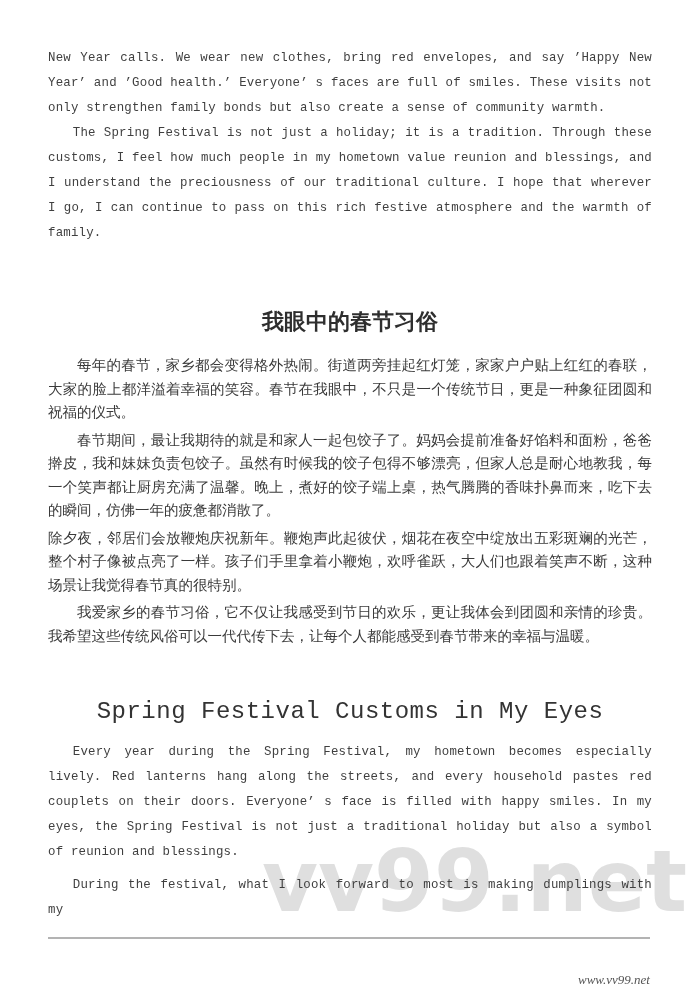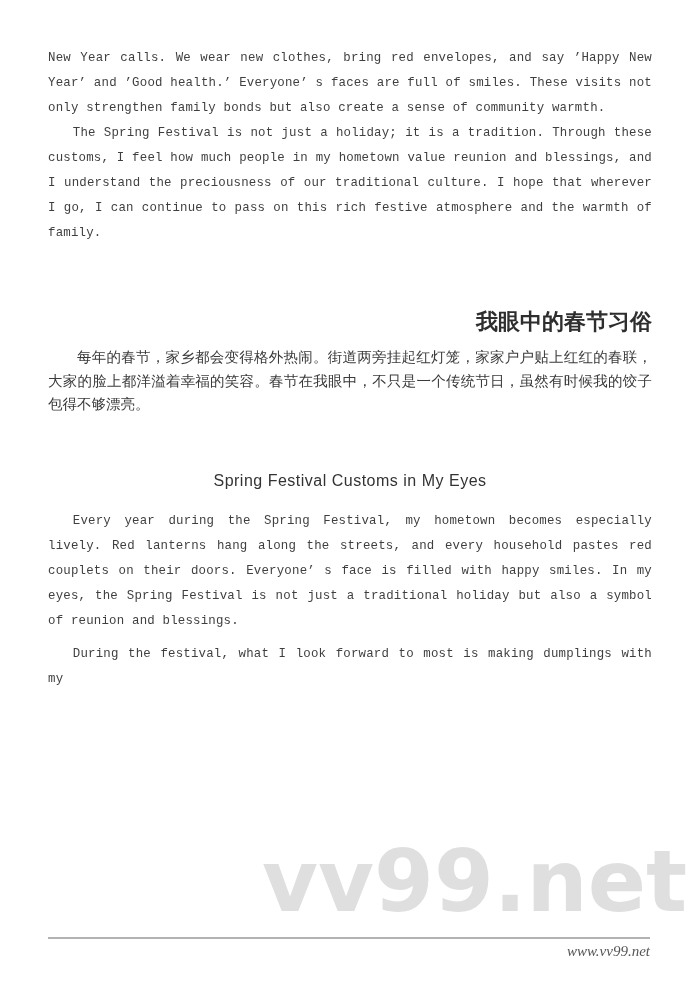--- a/index.html
+++ b/index.html
@@ -33,32 +33,32 @@
   .zh {
     font-family: "DejaVu Sans", sans-serif;
     font-size: 14.5px;
     line-height: 23.5px;
     text-align: justify;
     color: #3a3a3a;
   }
   .indent { text-indent: 2em; }
   .zh + .zh { margin-top: 4px; }
   .zh-title {
-    margin: 61px 0 9px 0;
+    margin: 61px 0 17px 0;
     font-family: "DejaVu Sans", sans-serif;
     font-size: 22px;
     font-weight: bold;
     line-height: 30px;
-    text-align: right;
+    text-align: center;
     color: #2e2e2e;
   }
   .en-title {
     margin: 50px 0 14px 0;
-    font-family: Liberation Sans, sans-serif;
-    font-size: 16px;
+    font-family: Liberation Mono, monospace;
+    font-size: 24px;
     font-weight: normal;
     line-height: 28px;
     text-align: center;
     color: #333333;
     letter-spacing: 0.5px;
   }
   .en-3 { margin-top: 2px; }
   .en-4 { margin-top: 8px; }
   .watermark {
     position: absolute;
@@ -79,44 +79,47 @@
     left: 48px;
     right: 50px;
     top: 937px;
     height: 0;
     border-top: 2px solid #b3b3b3;
     z-index: 2;
   }
   .footer-text {
     position: absolute;
     right: 50px;
-    top: 943px;
+    top: 972px;
     font-family: "Liberation Serif", "DejaVu Serif", serif;
     font-style: italic;
-    font-size: 15px;
+    font-size: 13px;
     color: #555555;
     z-index: 2;
   }
 </style>
 </head>
 <body>
 
 <div class="page">
 
   <p class="en">New Year calls. We wear new clothes, bring red envelopes, and say ’Happy New Year’ and ’Good health.’ Everyone’ s faces are full of smiles. These visits not only strengthen family bonds but also create a sense of community warmth.</p>
 
   <p class="en en-2 indent">The Spring Festival is not just a holiday; it is a tradition. Through these customs, I feel how much people in my hometown value reunion and blessings, and I understand the preciousness of our traditional culture. I hope that wherever I go, I can continue to pass on this rich festive atmosphere and the warmth of family.</p>
 
   <h1 class="zh-title">我眼中的春节习俗</h1>
 
-  <p class="zh indent">每年的春节，家乡都会变得格外热闹。街道两旁挂起红灯笼，家家户户贴上红红的春联，大家的脸上都洋溢着幸福的笑容。春节在我眼中，不只是一个传统节日，虽然有时候我的饺子包得不够漂亮。</p>
+  <p class="zh indent">每年的春节，家乡都会变得格外热闹。街道两旁挂起红灯笼，家家户户贴上红红的春联，大家的脸上都洋溢着幸福的笑容。春节在我眼中，不只是一个传统节日，更是一种象征团圆和祝福的仪式。</p>
+
+  <p class="zh indent">春节期间，最让我期待的就是和家人一起包饺子了。妈妈会提前准备好馅料和面粉，爸爸擀皮，我和妹妹负责包饺子。虽然有时候我的饺子包得不够漂亮，但家人总是耐心地教我，每一个笑声都让厨房充满了温馨。晚上，煮好的饺子端上桌，热气腾腾的香味扑鼻而来，吃下去的瞬间，仿佛一年的疲惫都消散了。</p>
+
+  <p class="zh">除夕夜，邻居们会放鞭炮庆祝新年。鞭炮声此起彼伏，烟花在夜空中绽放出五彩斑斓的光芒，整个村子像被点亮了一样。孩子们手里拿着小鞭炮，欢呼雀跃，大人们也跟着笑声不断，这种场景让我觉得春节真的很特别。</p>
 
 
-
-
+  <p class="zh indent">我爱家乡的春节习俗，它不仅让我感受到节日的欢乐，更让我体会到团圆和亲情的珍贵。我希望这些传统风俗可以一代代传下去，让每个人都能感受到春节带来的幸福与温暖。</p>
 
   <h2 class="en-title">Spring Festival Customs in My Eyes</h2>
 
   <p class="en en-3 indent">Every year during the Spring Festival, my hometown becomes especially lively. Red lanterns hang along the streets, and every household pastes red couplets on their doors. Everyone’ s face is filled with happy smiles. In my eyes, the Spring Festival is not just a traditional holiday but also a symbol of reunion and blessings.</p>
 
   <p class="en en-4 indent">During the festival, what I look forward to most is making dumplings with my</p>
 
 </div>
 
 <div class="watermark">vv99.net</div>

